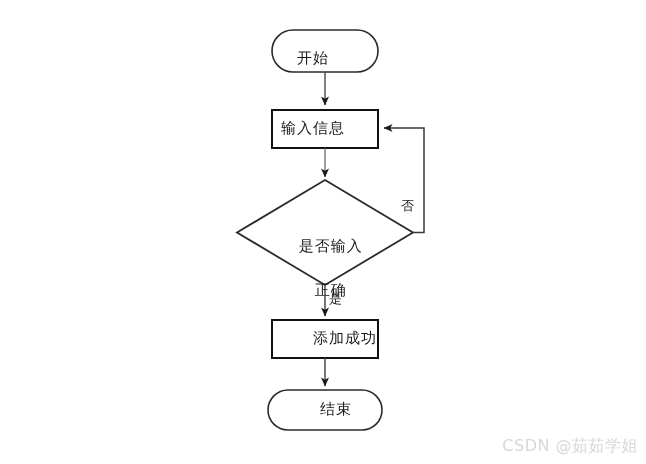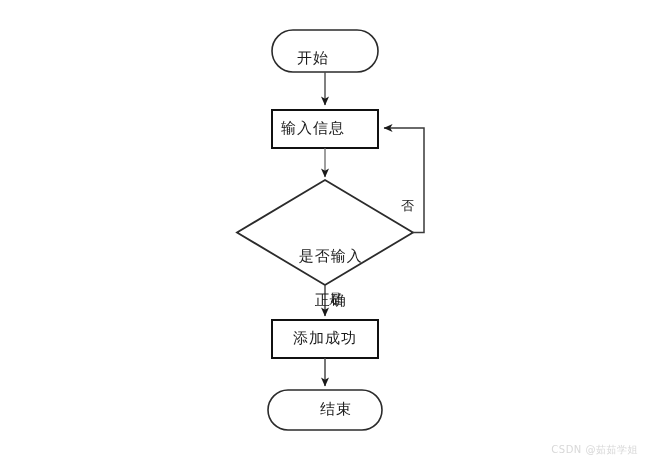--- a/index.html
+++ b/index.html
@@ -42,44 +42,44 @@
   
   #label-start {
     left: 272px; top: 41px; width: 82px; margin-top: 8px;
   }
   
   #label-input {
     left: 272px; top: 119px; width: 82px;
   }
   
   #label-decision {
-    left: 255px; top: 223px; width: 140px;
+    left: 255px; top: 213px; width: 140px;
     line-height: 22px;
   }
   
   #label-success {
-    left: 272px; top: 329px; width: 106px;
+    left: 272px; top: 329px; width: 106px; padding-left: 20px;
   }
   
   #label-end {
     left: 268px; top: 400px; width: 136px;
   }
   
   #label-no {
     left: 399px; top: 198px; width: 17px;
   }
   
   #label-yes {
     left: 327px; top: 291px; width: 17px;
   }
   #watermark {
     position: absolute;
     right: 8px;
     bottom: 7px;
-    font-size: 10px;
+    font-size: 16px;
     color: #d8d8d8;
     letter-spacing: 0.5px;
     white-space: pre;
     user-select: none;
   }
 </style>
 </head>
 <body>
 
 <svg id="flowchart-canvas" viewBox="0 0 646 464" xmlns="http://www.w3.org/2000/svg">

